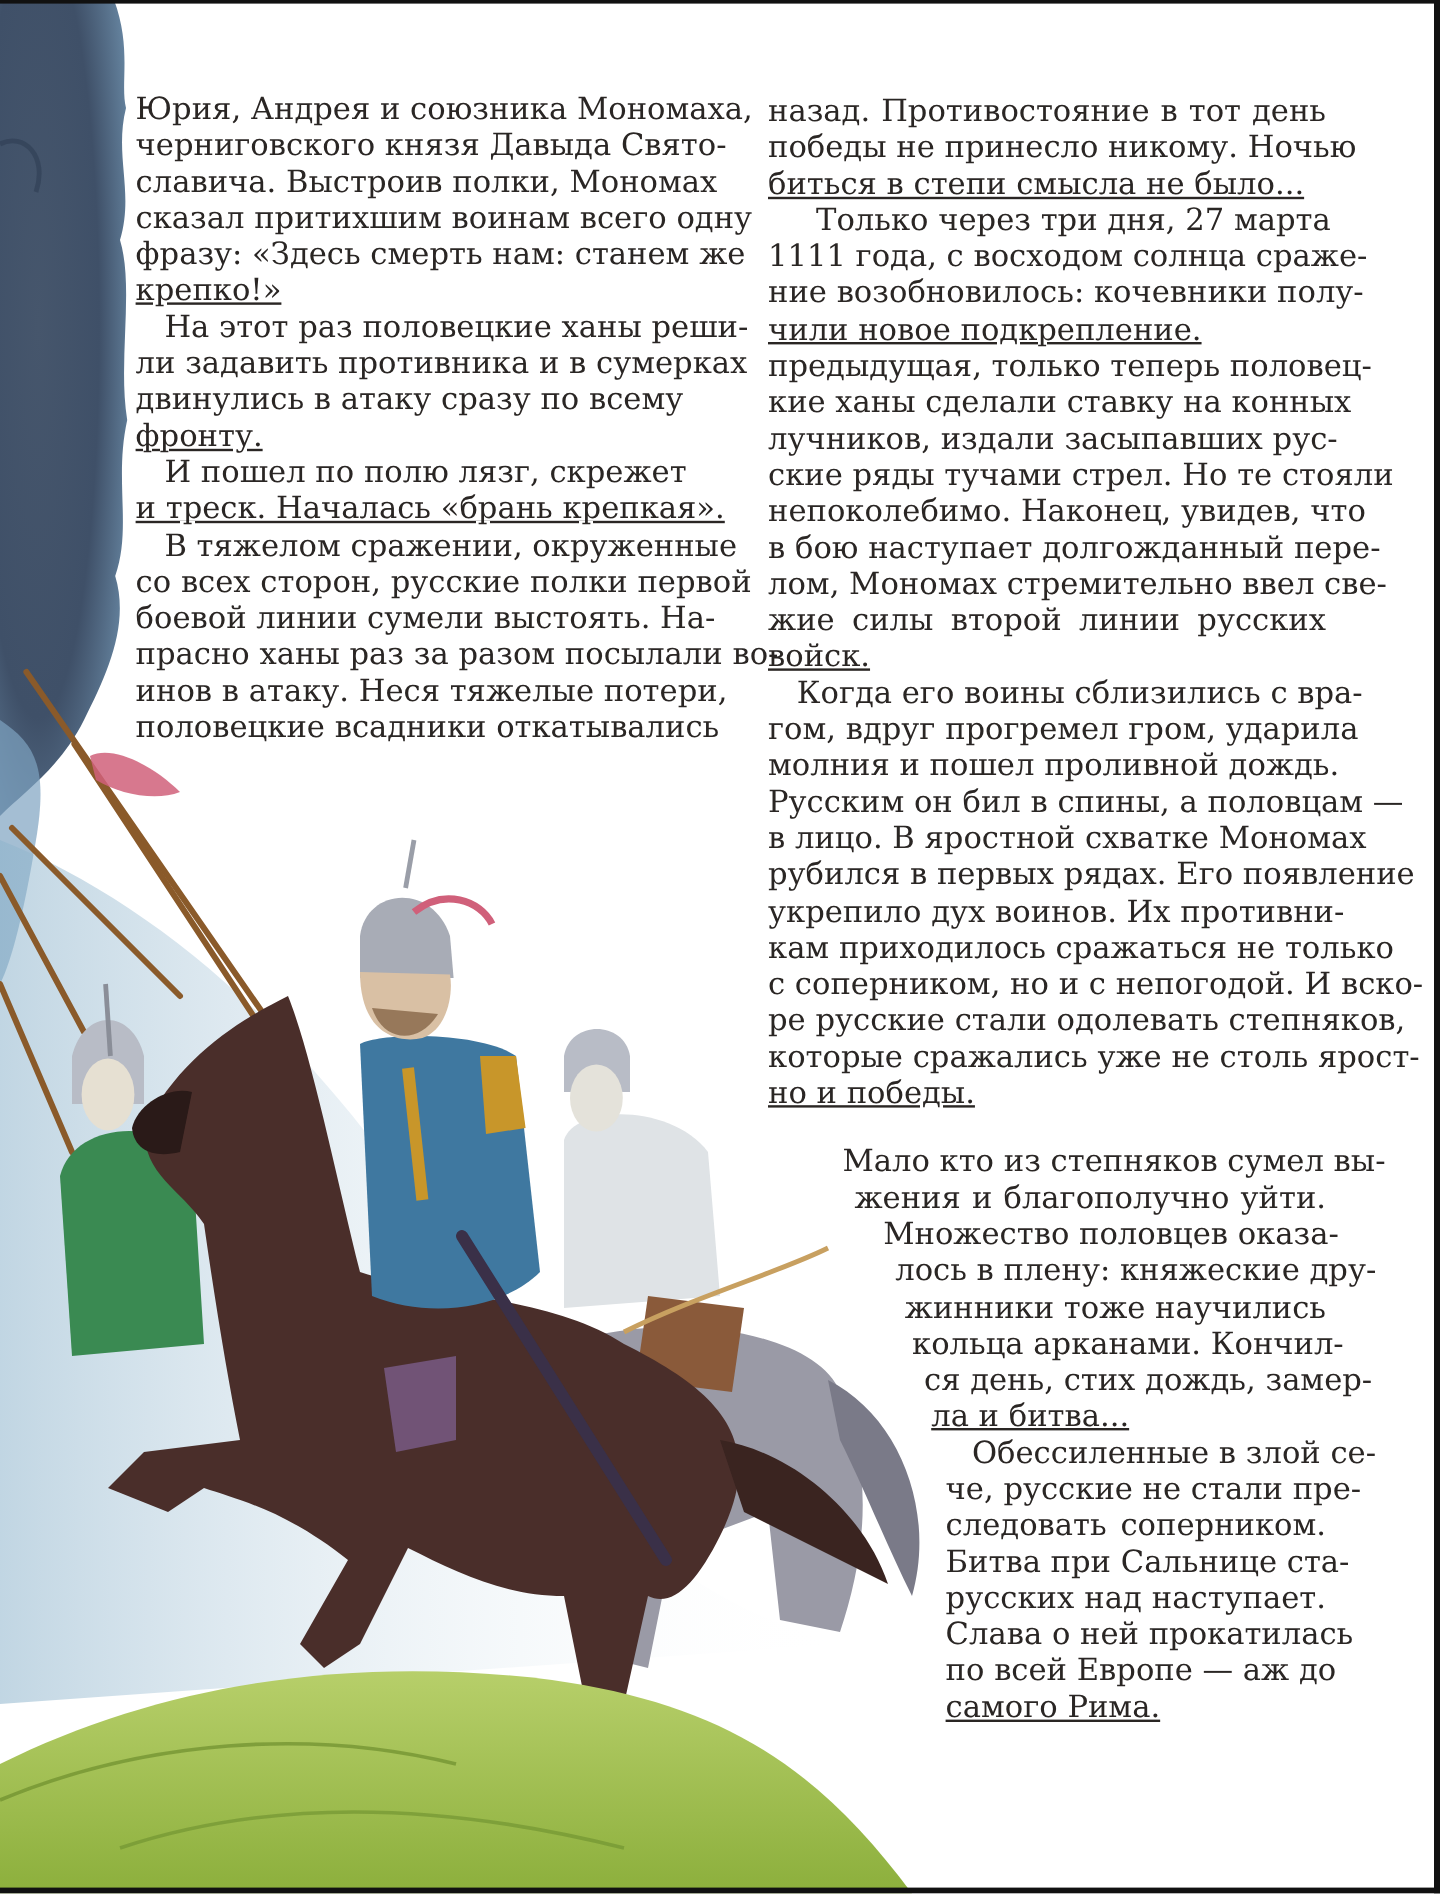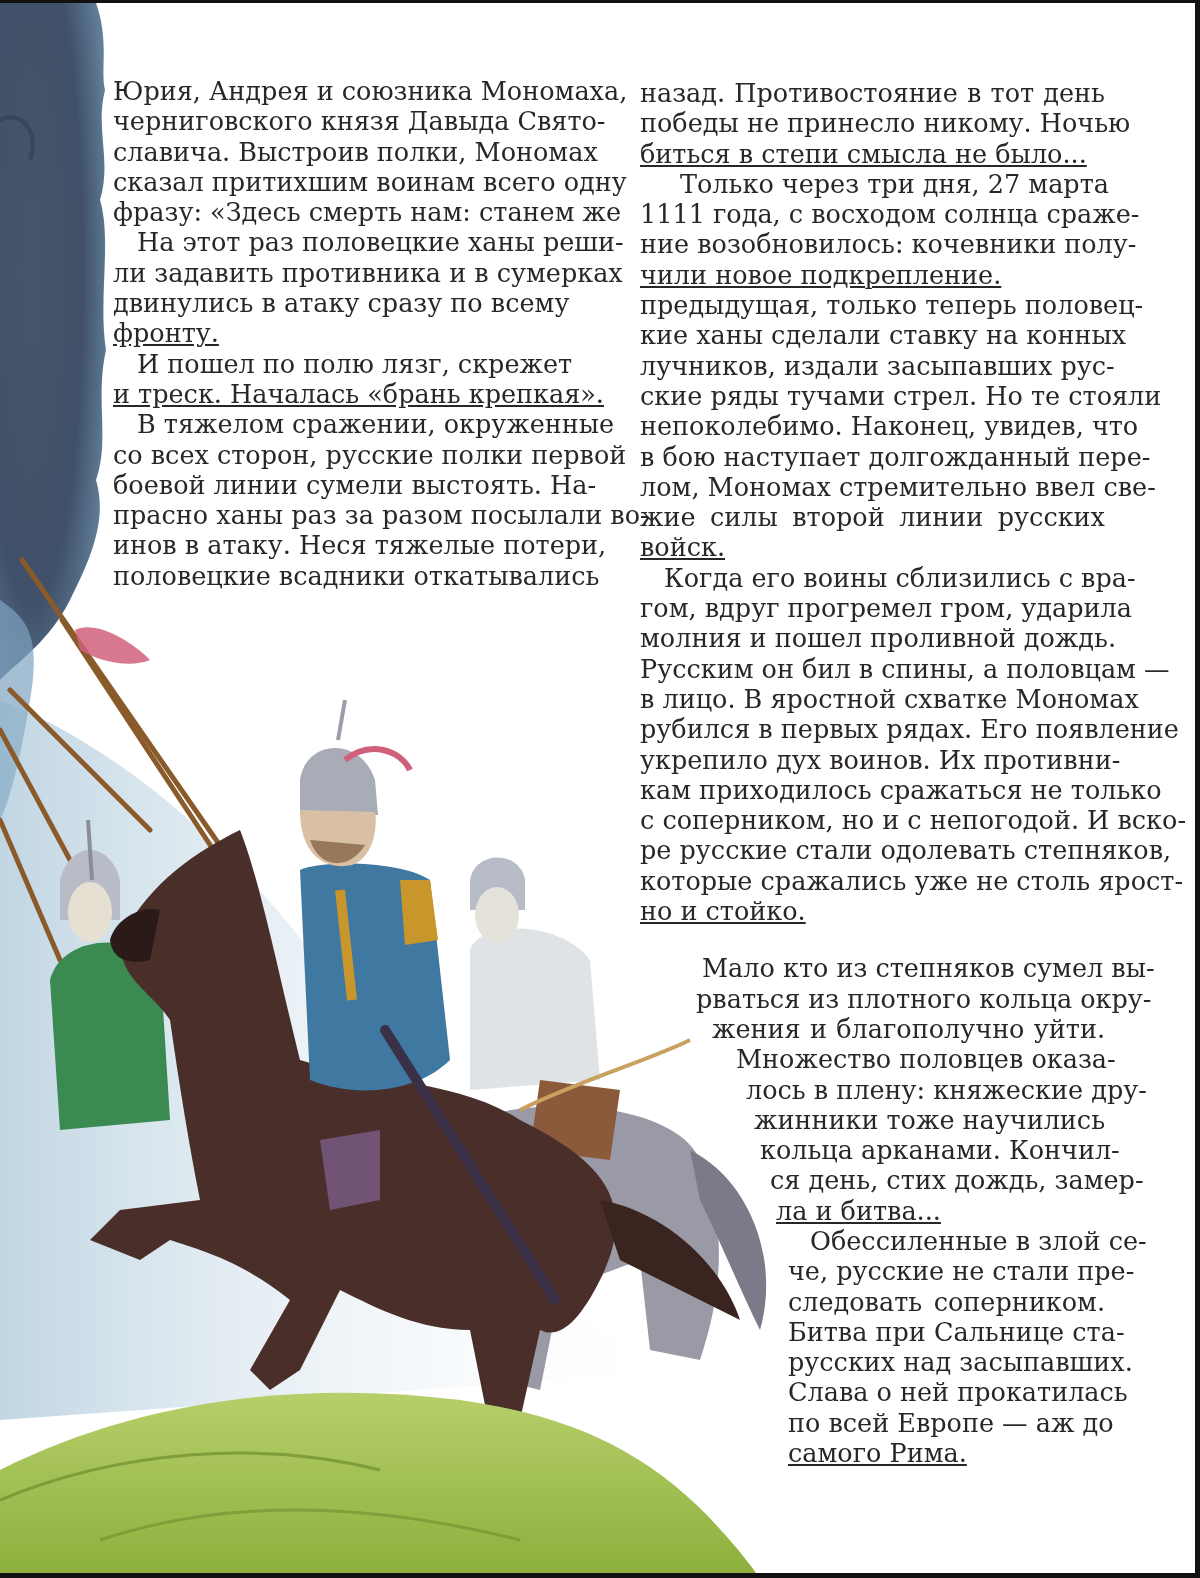--- a/index.html
+++ b/index.html
@@ -123,20 +123,21 @@
   <path d="M0,1500 C120,1450 260,1440 380,1470" stroke="#6d8f2e" stroke-width="3" fill="none" opacity="0.7"></path>
   <path d="M100,1540 C220,1500 360,1500 520,1540" stroke="#6d8f2e" stroke-width="3" fill="none" opacity="0.6"></path>
 </svg>
 
 <div class="col col-left">
   <span class="line">Юрия, Андрея и союзника Мономаха,</span>
   <span class="line">черниговского князя Давыда Свято-</span>
   <span class="line">славича. Выстроив полки, Мономах</span>
   <span class="line">сказал притихшим воинам всего одну</span>
   <span class="line">фразу: «Здесь смерть нам: станем же</span>
+  <span class="line last">крепко!»</span>
   <span class="line indent">На этот раз половецкие ханы реши-</span>
   <span class="line">ли задавить противника и в сумерках</span>
   <span class="line">двинулись в атаку сразу по всему</span>
   <span class="line last">фронту.</span>
   <span class="line indent">И пошел по полю лязг, скрежет</span>
   <span class="line last">и треск. Началась «брань крепкая».</span>
   <span class="line indent">В тяжелом сражении, окруженные</span>
   <span class="line">со всех сторон, русские полки первой</span>
   <span class="line">боевой линии сумели выстоять. На-</span>
   <span class="line">прасно ханы раз за разом посылали во-</span>
@@ -165,33 +166,32 @@
     <span class="line">гом, вдруг прогремел гром, ударила</span>
     <span class="line">молния и пошел проливной дождь.</span>
     <span class="line">Русским он бил в спины, а половцам —</span>
     <span class="line">в лицо. В яростной схватке Мономах</span>
     <span class="line">рубился в первых рядах. Его появление</span>
     <span class="line">укрепило дух воинов. Их противни-</span>
     <span class="line">кам приходилось сражаться не только</span>
     <span class="line">с соперником, но и с непогодой. И вско-</span>
     <span class="line">ре русские стали одолевать степняков,</span>
     <span class="line">которые сражались уже не столь ярост-</span>
-    <span class="line last">но и стойко.</span>
+    <span class="line last">но и победы.</span>
     <span class="line" style="padding-left: 62px; margin-top: 27px;">Мало кто из степняков сумел вы-</span>
-    <span class="line" style="padding-left: 56px;">рваться из плотного кольца окру-</span>
     <span class="line" style="padding-left: 72px;">жения и благополучно уйти.</span>
     <span class="line" style="padding-left: 96px;">Множество половцев оказа-</span>
     <span class="line" style="padding-left: 106px;">лось в плену: княжеские дру-</span>
     <span class="line" style="padding-left: 114px;">жинники тоже научились</span>
     <span class="line" style="padding-left: 120px;">кольца арканами. Кончил-</span>
     <span class="line" style="padding-left: 130px;">ся день, стих дождь, замер-</span>
     <span class="line last" style="padding-left: 136px;">ла и битва...</span>
     <span class="line" style="padding-left: 170px;">Обессиленные в злой се-</span>
     <span class="line" style="padding-left: 148px;">че, русские не стали пре-</span>
     <span class="line" style="padding-left: 148px;">следовать соперником.</span>
     <span class="line" style="padding-left: 148px;">Битва при Сальнице ста-</span>
-    <span class="line" style="padding-left: 148px;">русских над засыпавших.</span>
+    <span class="line" style="padding-left: 148px;">русских над наступает.</span>
     <span class="line" style="padding-left: 148px;">Слава о ней прокатилась</span>
     <span class="line" style="padding-left: 148px;">по всей Европе — аж до</span>
     <span class="line last" style="padding-left: 148px;">самого Рима.</span>
   </div>
 
 <div class="page-frame"></div>
 
 </body></html>

